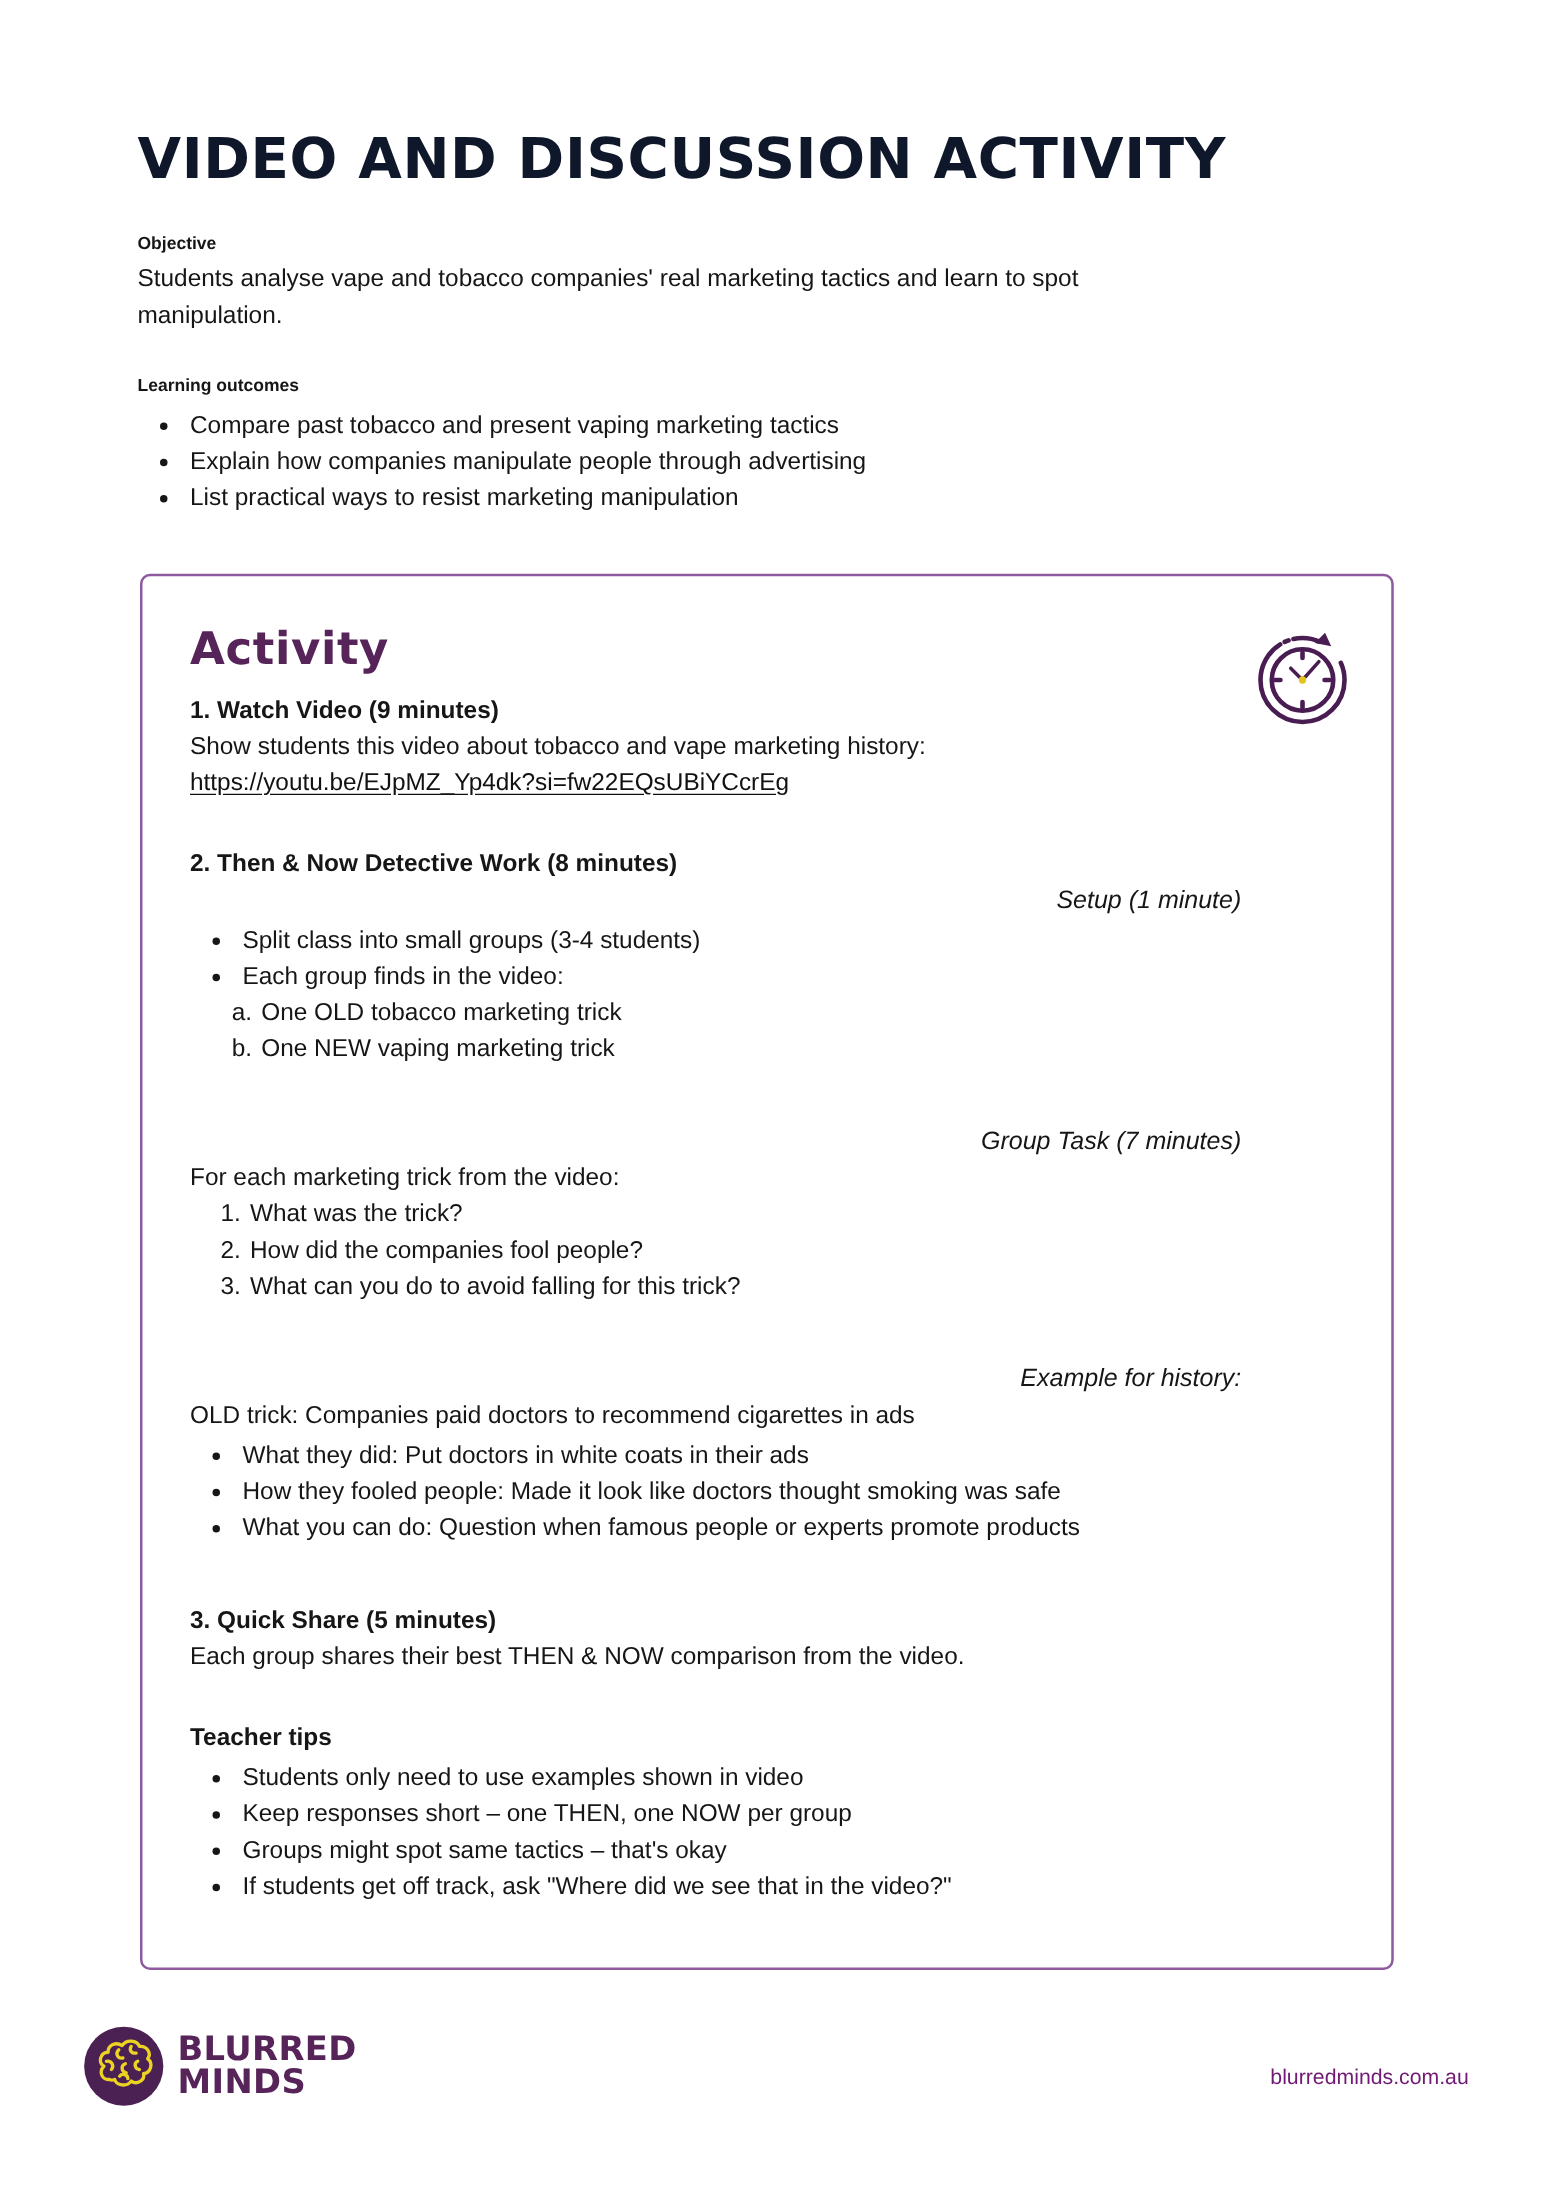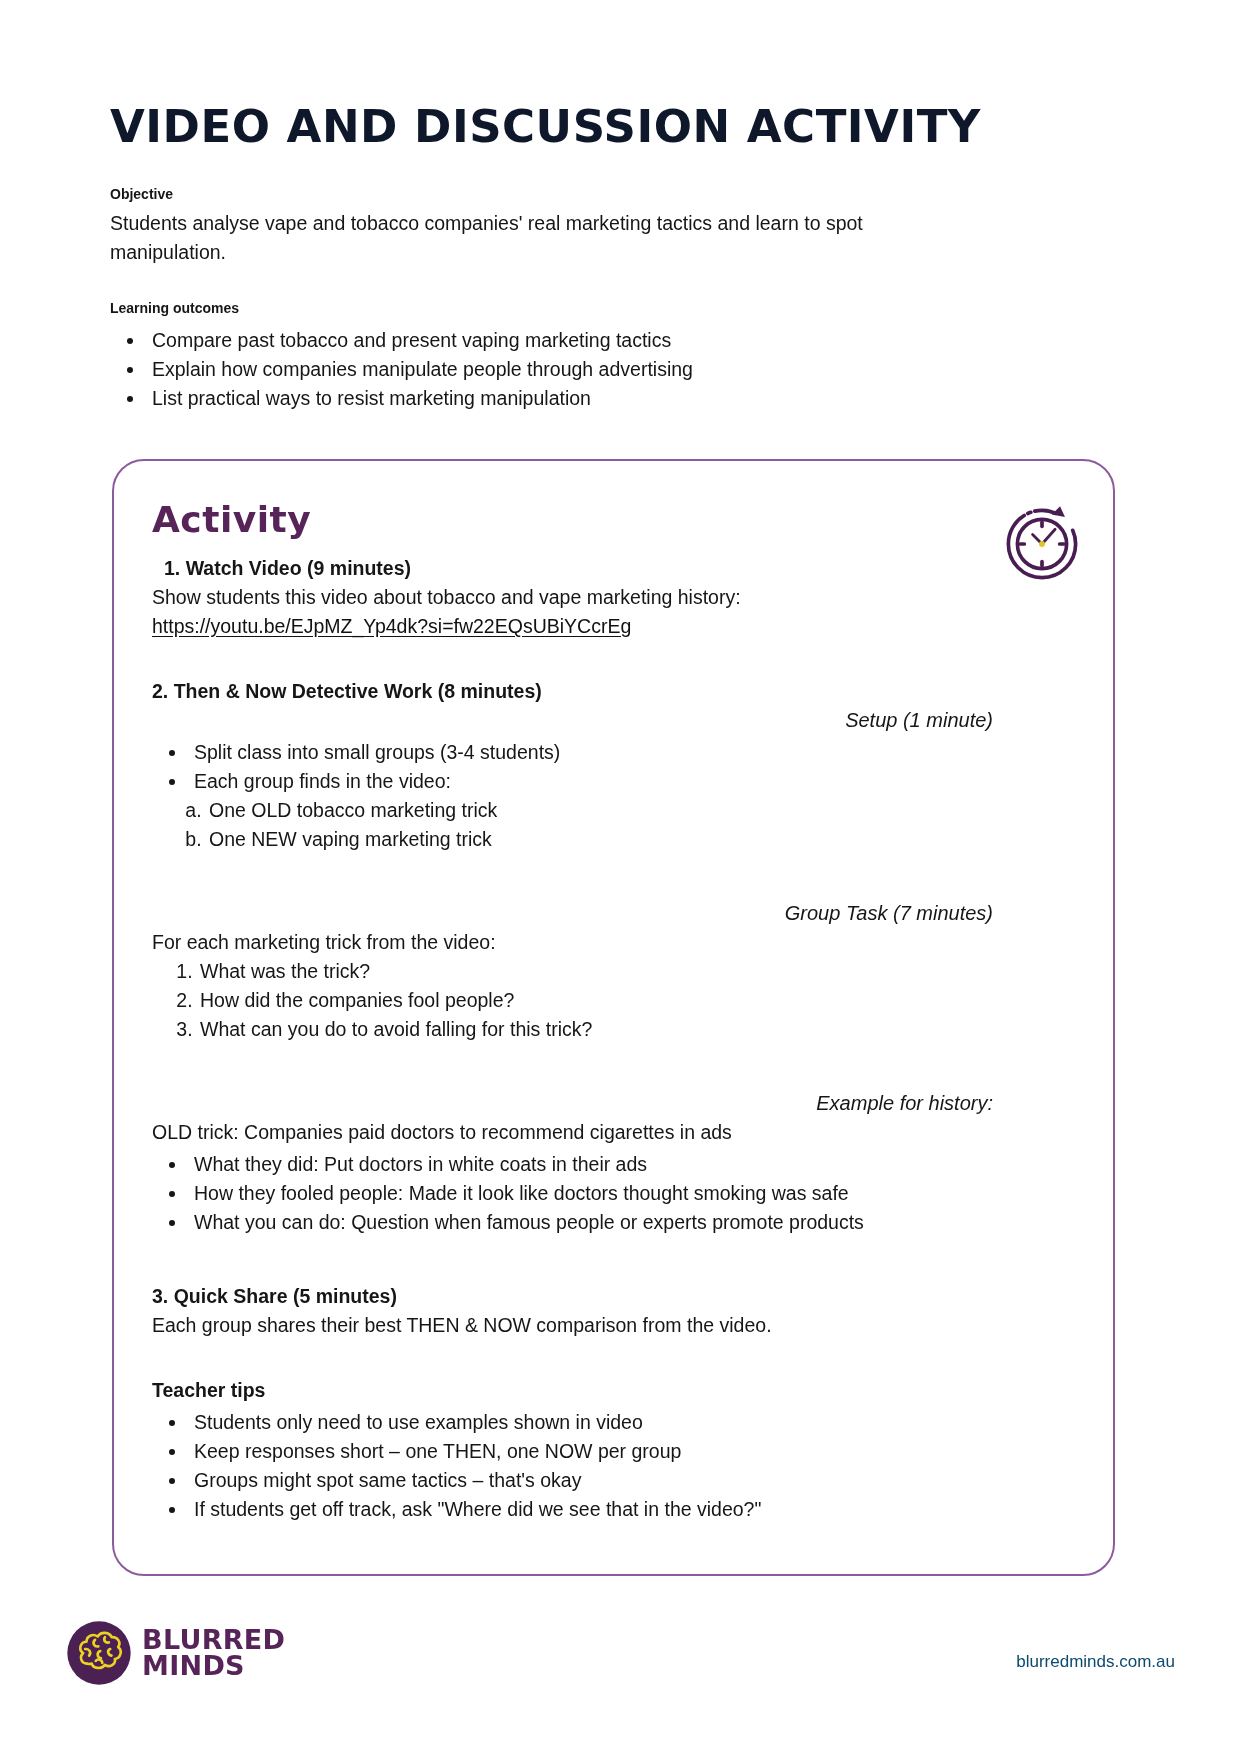--- a/index.html
+++ b/index.html
@@ -29,34 +29,34 @@
   .sec-head { font-weight:bold; margin-top:27px; font-size:14px; }
   .intro p.body-text { max-width:810px; }
   ul.plain { list-style:disc; padding-left:36px; margin-top:3px; }
   ul.plain li { padding-left:6px; margin-bottom:0; }
   
   .activity-box {
     position:relative;
     margin:46px 0 0 112px;
     width:1003px; height:1117px;
     border:2px solid #8d5a9e;
-    border-radius:32px;
+    border-radius:8px;
     padding:44px 120px 0 38px;
     font-size:19.5px; line-height:29px;
   }
   .activity-heading {
     font-family:"DejaVu Sans", sans-serif;
     font-weight:800;
     font-size:36px;
     color:#572459;
     letter-spacing:0.5px;
   }
   .clock { position:absolute; top:42px; right:30px; width:82px; height:82px; }
   .step-head { font-weight:bold; }
-  .mt20 { margin-top:20px;margin-left:12px; }
+  .mt20 { margin-top:20px; }
   .mt36 { margin-top:36px; }
   .mt45 { margin-top:45px; }
   .italic-head { font-style:italic; font-size:20px;text-align:right; }
   a.video-link { color:#111; text-decoration:underline; text-underline-offset:3px; }
   ol.alpha { list-style:lower-alpha; padding-left:55px; }
   ol.alpha li { padding-left:2px; }
   ol.nums { list-style:decimal; padding-left:46px; }
   ol.nums li { padding-left:2px; }
   .activity-box ul.plain { padding-left:36px; }
   
@@ -68,21 +68,21 @@
   .logo-mark { width:66px; height:66px; flex:0 0 auto; }
   .logo-text {
     margin-left:10px;
     font-family:"DejaVu Sans", sans-serif;
     font-weight:800;
     font-size:27px;
     line-height:0.95;
     letter-spacing:0.3px;
     color:#572459;
   }
-  .site-url { margin-top:18px; font-size:17px; color:#0c4a6e; }
+  .site-url { margin-top:18px; font-size:17px; color:#701a75; }
 </style>
 </head>
 <body>
 
 <div class="page">
 
   <h1 class="doc-title">VIDEO AND DISCUSSION ACTIVITY</h1>
 
   <div class="intro">
     <p class="sec-head">Objective</p>

